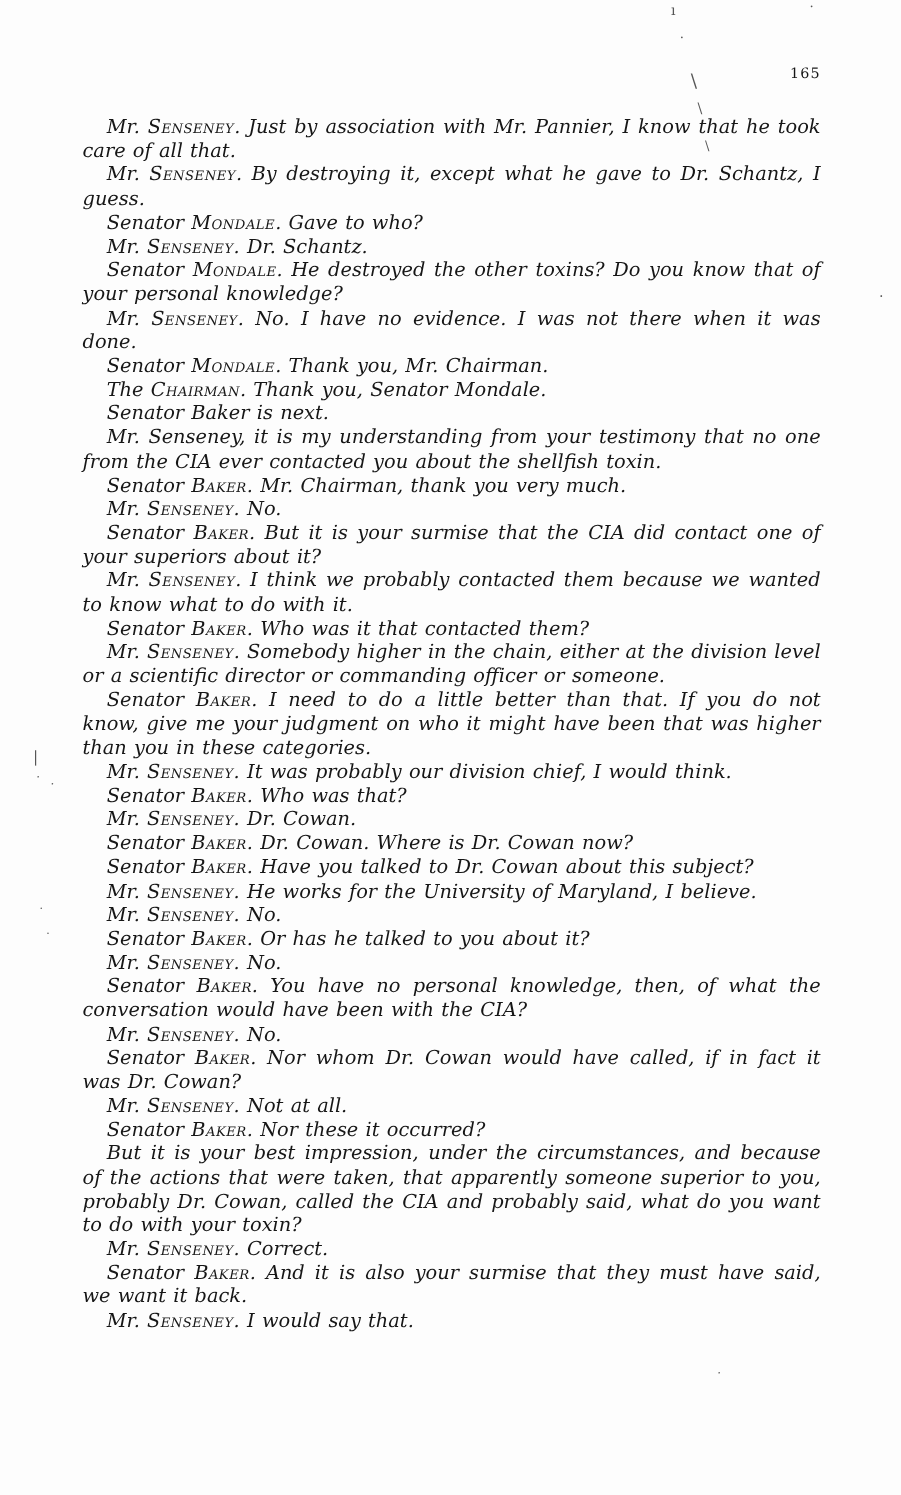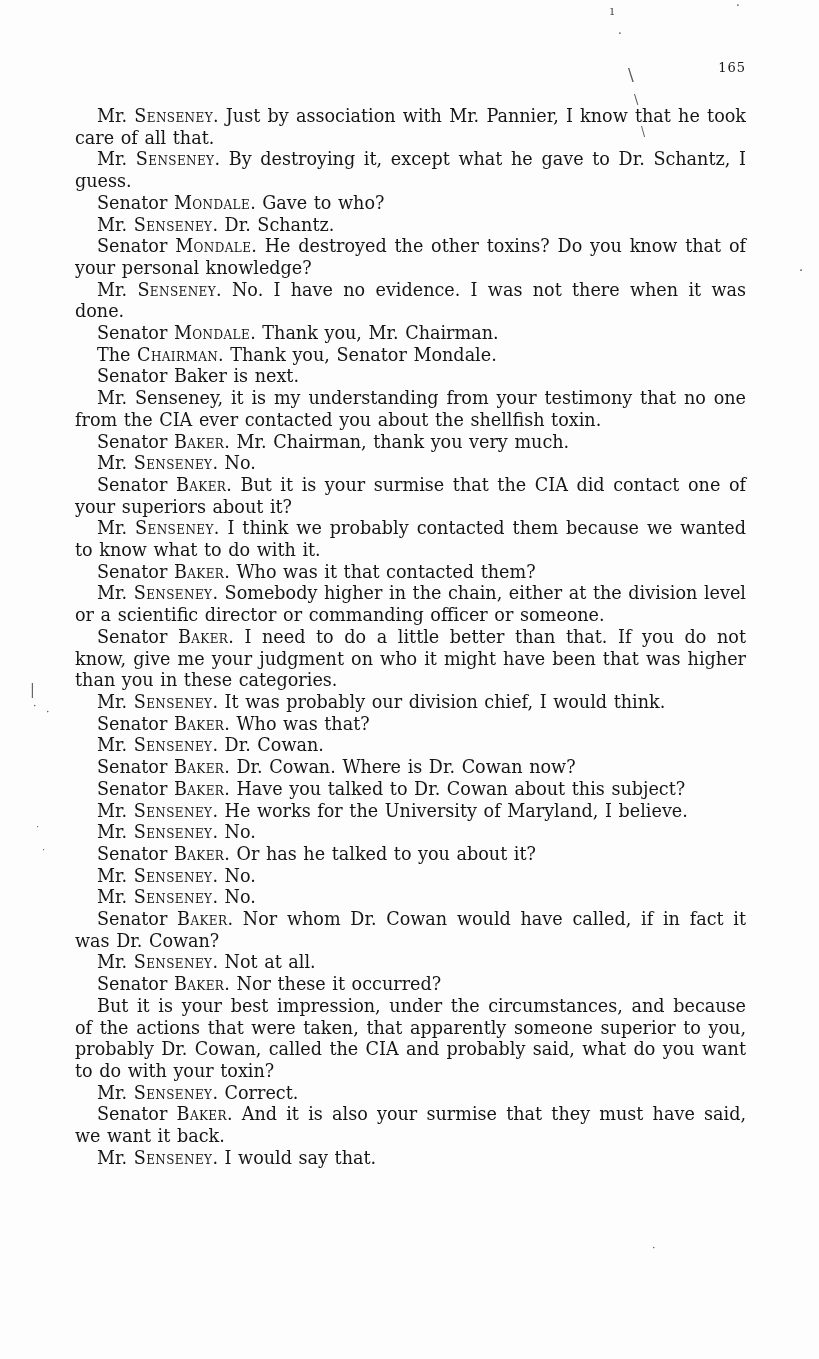--- a/index.html
+++ b/index.html
@@ -32,20 +32,21 @@
     width: 671px;
     font-size: 17.6px;
     line-height: 21.7px;
     text-align: justify;
     word-spacing: 1px;
   }
   .para {
     margin: 0;
     padding: 0;
     text-indent: 22px;
+    font-style: italic;
   }
   .sc {
     font-variant: small-caps;
     letter-spacing: 0.4px;
   }
   .artifact {
     position: absolute;
     color: #3a3a3a;
     opacity: 0.85;
     line-height: 1;
@@ -108,20 +109,21 @@
       <p class="para"><span>Senator </span><span class="sc">Baker</span><span>. Have you talked to Dr. Cowan about this subject?</span></p>
 
       <p class="para"><span>Mr. </span><span class="sc">Senseney</span><span>. He works for the University of Maryland, I believe.</span></p>
 
       <p class="para"><span>Mr. </span><span class="sc">Senseney</span><span>. No.</span></p>
 
       <p class="para"><span>Senator </span><span class="sc">Baker</span><span>. Or has he talked to you about it?</span></p>
 
       <p class="para"><span>Mr. </span><span class="sc">Senseney</span><span>. No.</span></p>
 
+      <p class="para"><span>Senator </span><span class="sc">Baker</span><span>. You have no personal knowledge, then, of what the conversation would have been with the CIA?</span></p>
 
       <p class="para"><span>Mr. </span><span class="sc">Senseney</span><span>. No.</span></p>
 
       <p class="para"><span>Senator </span><span class="sc">Baker</span><span>. Nor whom Dr. Cowan would have called, if in fact it was Dr. Cowan?</span></p>
 
       <p class="para"><span>Mr. </span><span class="sc">Senseney</span><span>. Not at all.</span></p>
 
       <p class="para"><span>Senator </span><span class="sc">Baker</span><span>. Nor these it occurred?</span></p>
 
       <p class="para"><span></span><span class="sc"></span><span>But it is your best impression, under the circumstances, and because of the actions that were taken, that apparently someone superior to you, probably Dr. Cowan, called the CIA and probably said, what do you want to do with your toxin?</span></p>

